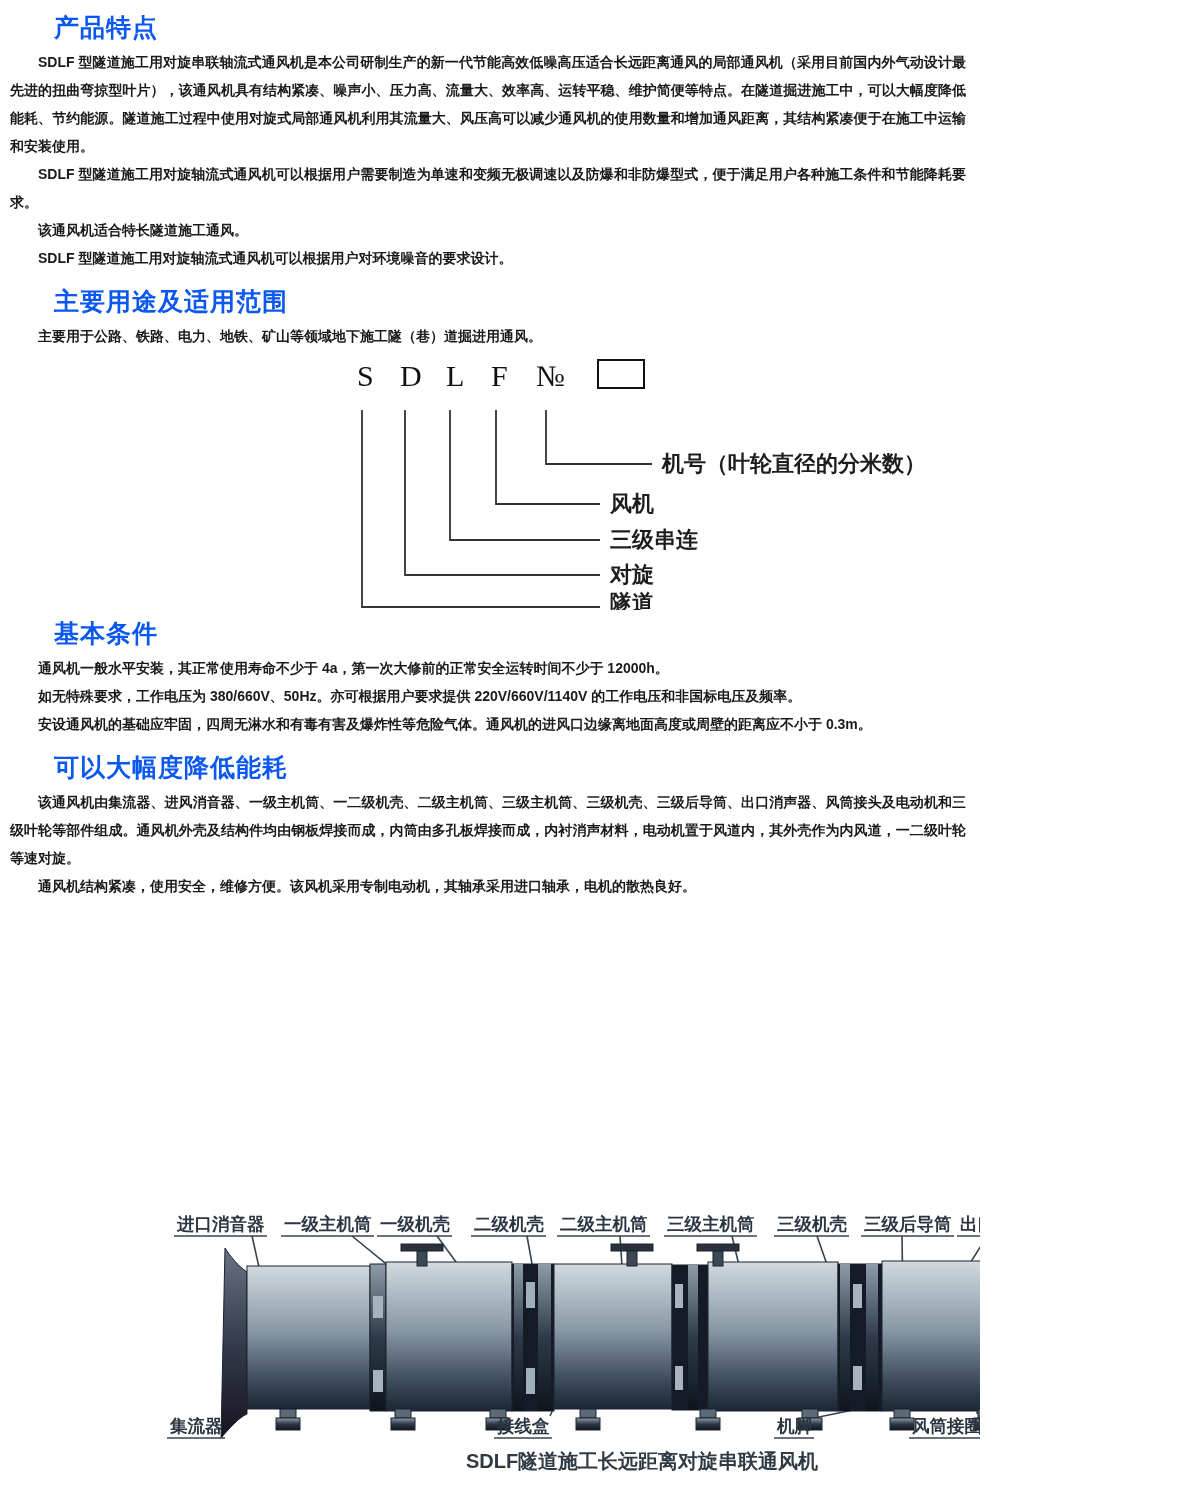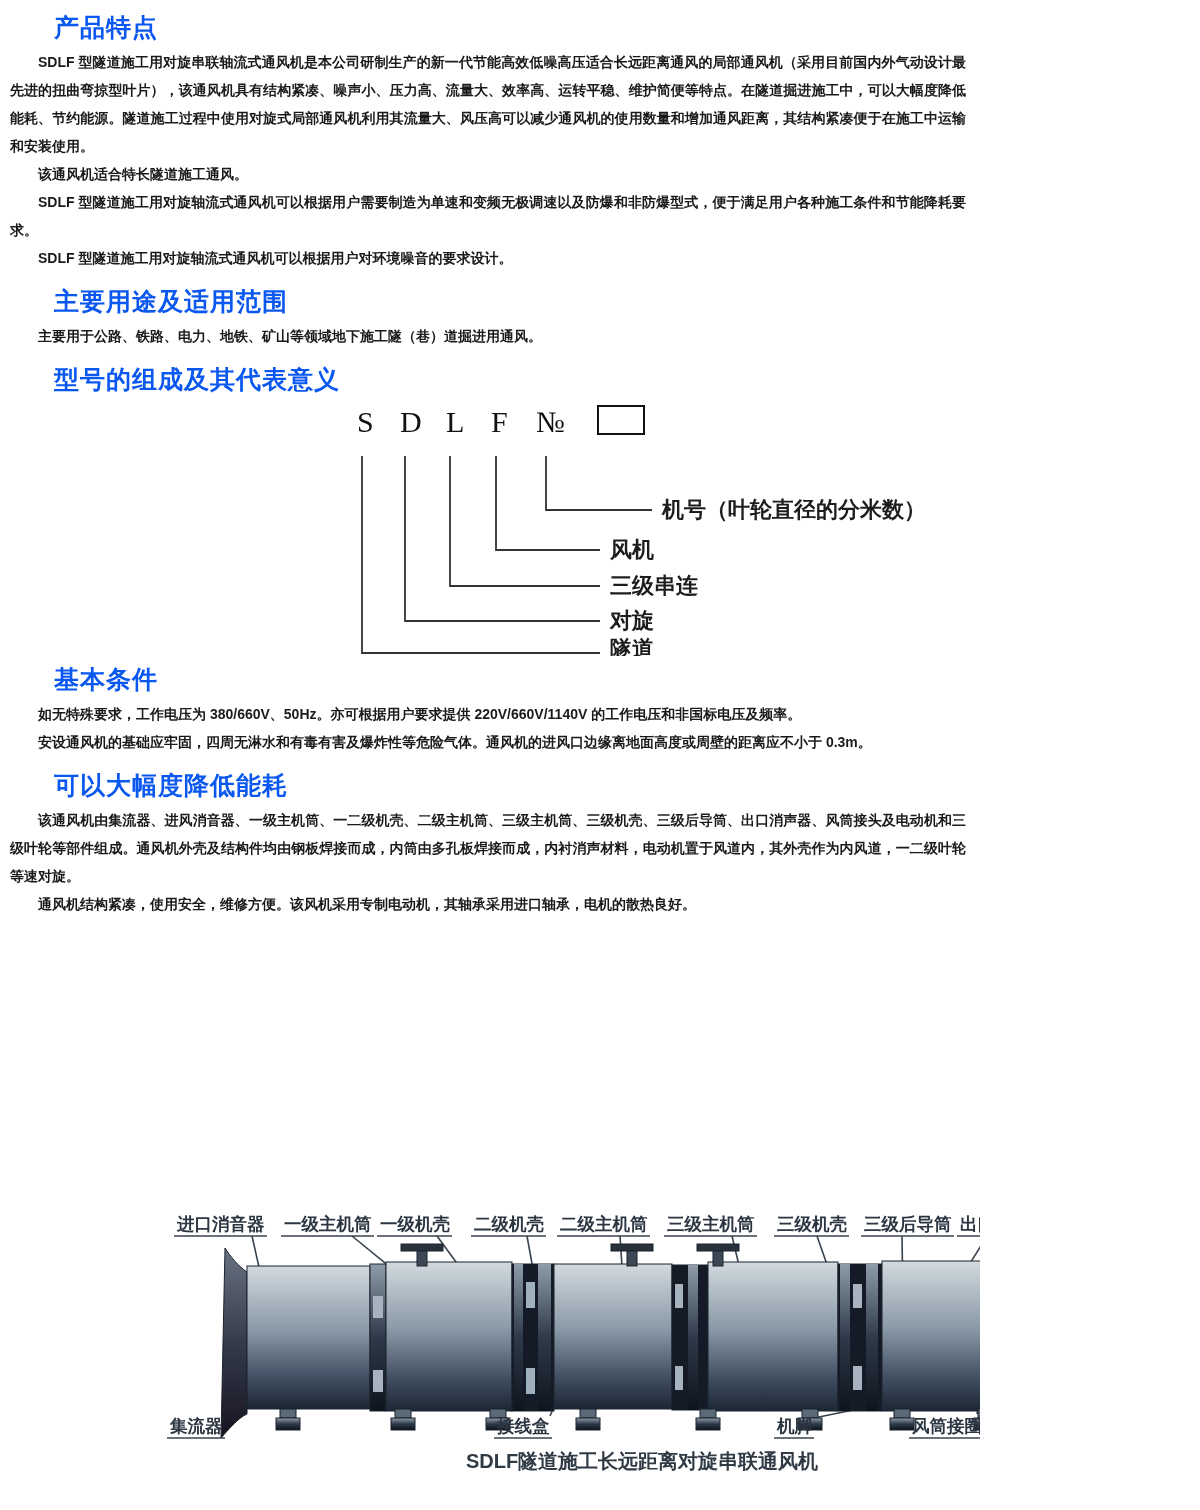--- a/index.html
+++ b/index.html
@@ -42,28 +42,27 @@
   .model-svg .wire{stroke:#333;stroke-width:1.8;fill:none;}
 </style>
 </head>
 <body>
 
 <div class="page">
   <div class="text-col">
 
     <h2 class="first">产品特点</h2>
     <p>SDLF 型隧道施工用对旋串联轴流式通风机是本公司研制生产的新一代节能高效低噪高压适合长远距离通风的局部通风机（采用目前国内外气动设计最先进的扭曲弯掠型叶片），该通风机具有结构紧凑、噪声小、压力高、流量大、效率高、运转平稳、维护简便等特点。在隧道掘进施工中，可以大幅度降低能耗、节约能源。隧道施工过程中使用对旋式局部通风机利用其流量大、风压高可以减少通风机的使用数量和增加通风距离，其结构紧凑便于在施工中运输和安装使用。</p>
+    <p>SDLF 型隧道施工用对旋轴流式通风机可以根据用户需要制造为单速和变频无极调速以及防爆和非防爆型式，便于满足用户各种施工条件和节能降耗要求。</p>
     <p>该通风机适合特长隧道施工通风。</p>
-    <p>SDLF 型隧道施工用对旋轴流式通风机可以根据用户需要制造为单速和变频无极调速以及防爆和非防爆型式，便于满足用户各种施工条件和节能降耗要求。</p>
     <p>SDLF 型隧道施工用对旋轴流式通风机可以根据用户对环境噪音的要求设计。</p>
 
     <h2>主要用途及适用范围</h2>
     <p>主要用于公路、铁路、电力、地铁、矿山等领域地下施工隧（巷）道掘进用通风。</p>
 
-    <h2>型号的组成及其代表意义</h2>
 
     <svg class="model-svg" width="700" height="256" viewBox="0 0 700 256">
       <text class="code" x="17" y="32">S</text>
       <text class="code" x="60" y="32">D</text>
       <text class="code" x="106" y="32">L</text>
       <text class="code" x="151" y="32">F</text>
       <text class="code" x="196" y="32">№</text>
       <rect x="258" y="6" width="46" height="28" fill="none" stroke="#111" stroke-width="2"></rect>
 
       <polyline class="wire" points="206,56 206,110 312,110"></polyline>
@@ -73,20 +72,21 @@
       <polyline class="wire" points="22,56 22,253 260,253"></polyline>
 
       <text class="lbl" x="322" y="117">机号（叶轮直径的分米数）</text>
       <text class="lbl" x="270" y="157">风机</text>
       <text class="lbl" x="270" y="193">三级串连</text>
       <text class="lbl" x="270" y="228">对旋</text>
       <text class="lbl" x="270" y="256">隧道</text>
     </svg>
 
     <h2 style="margin-top:8px">基本条件</h2>
+    <p>通风机一般水平安装，其正常使用寿命不少于 4a，第一次大修前的正常安全运转时间不少于 12000h。</p>
     <p>如无特殊要求，工作电压为 380/660V、50Hz。亦可根据用户要求提供 220V/660V/1140V 的工作电压和非国标电压及频率。</p>
     <p>安设通风机的基础应牢固，四周无淋水和有毒有害及爆炸性等危险气体。通风机的进风口边缘离地面高度或周壁的距离应不小于 0.3m。</p>
 
     <h2>可以大幅度降低能耗</h2>
     <p>该通风机由集流器、进风消音器、一级主机筒、一二级机壳、二级主机筒、三级主机筒、三级机壳、三级后导筒、出口消声器、风筒接头及电动机和三级叶轮等部件组成。通风机外壳及结构件均由钢板焊接而成，内筒由多孔板焊接而成，内衬消声材料，电动机置于风道内，其外壳作为内风道，一二级叶轮等速对旋。</p>
 
     <p>通风机结构紧凑，使用安全，维修方便。该风机采用专制电动机，其轴承采用进口轴承，电机的散热良好。</p>
   </div>
 
   <div class="fan-wrap">

